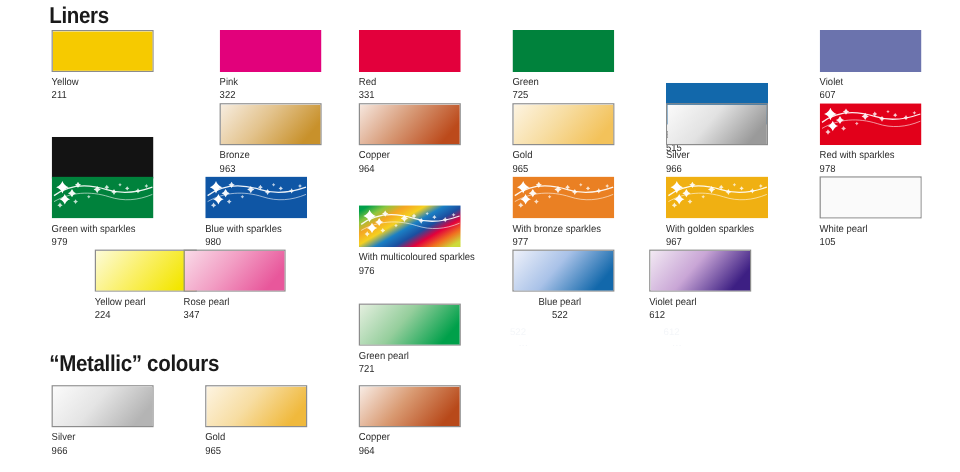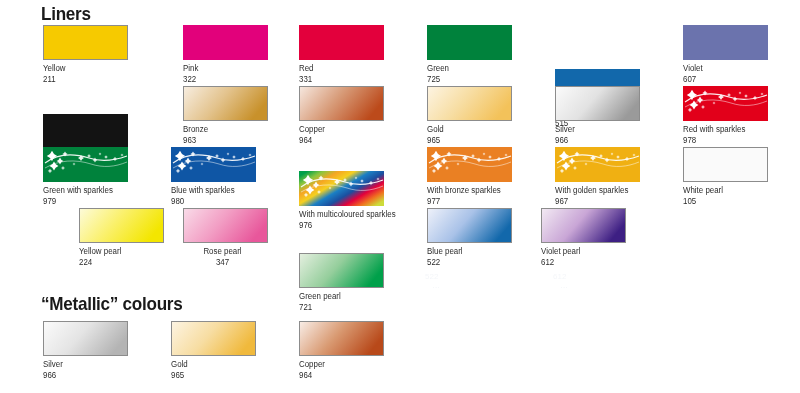--- a/index.html
+++ b/index.html
@@ -420,21 +420,21 @@
                   <stop offset="50%" stop-color="#faf069"></stop>
                   <stop offset="100%" stop-color="#f3e600"></stop>
                 </linearGradient>
               </defs>
               <rect x="0" y="0" width="85" height="35" fill="url(#grad-liners-18)"></rect>
             </svg>
           </div>
           <div class="label">Yellow pearl</div>
           <div class="code">224</div>
         </div>
-        <div class="cell" style="left: 140px; text-align: center;">
+        <div class="cell" style="left: 110px;">
           <div class="swatch bordered">
             <svg viewBox="0 0 85 35" preserveAspectRatio="none">
               <defs>
                 <linearGradient id="grad-liners-19" x1="0" y1="0" x2="1" y2="0.35">
                   <stop offset="0%" stop-color="#f9dbe8"></stop>
                   <stop offset="50%" stop-color="#f29ec4"></stop>
                   <stop offset="100%" stop-color="#e8579b"></stop>
                 </linearGradient>
               </defs>
               <rect x="0" y="0" width="85" height="35" fill="url(#grad-liners-19)"></rect>
@@ -452,21 +452,21 @@
                   <stop offset="50%" stop-color="#95ce9c"></stop>
                   <stop offset="100%" stop-color="#00a04a"></stop>
                 </linearGradient>
               </defs>
               <rect x="0" y="0" width="85" height="35" fill="url(#grad-liners-20)"></rect>
             </svg>
           </div>
           <div class="label">Green pearl</div>
           <div class="code">721</div>
         </div>
-        <div class="cell" style="left: 384px;">
+        <div class="cell" style="left: 384px; text-align: center;">
           <div class="swatch bordered">
             <svg viewBox="0 0 85 35" preserveAspectRatio="none">
               <defs>
                 <linearGradient id="grad-liners-21" x1="0" y1="0" x2="1" y2="0.35">
                   <stop offset="0%" stop-color="#eef1fa"></stop>
                   <stop offset="50%" stop-color="#a9c2e8"></stop>
                   <stop offset="100%" stop-color="#1268ab"></stop>
                 </linearGradient>
               </defs>
               <rect x="0" y="0" width="85" height="35" fill="url(#grad-liners-21)"></rect>

